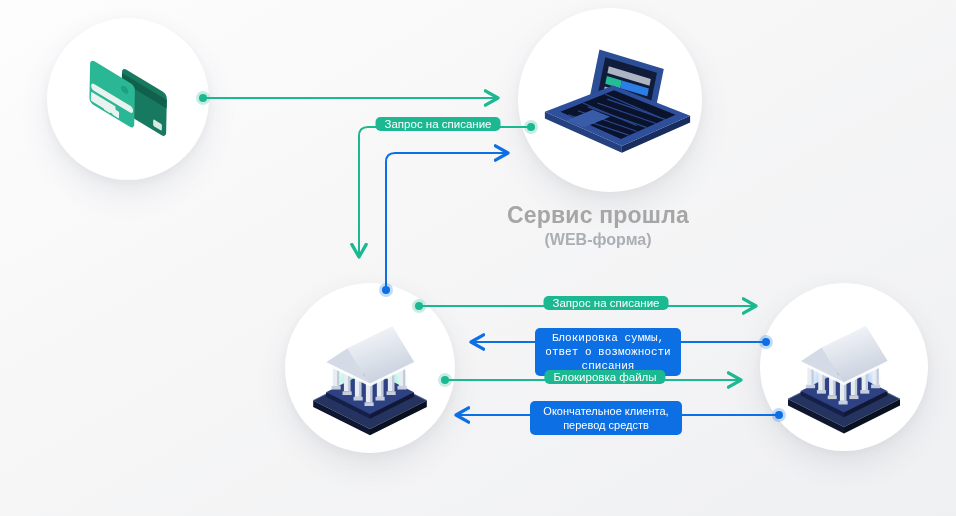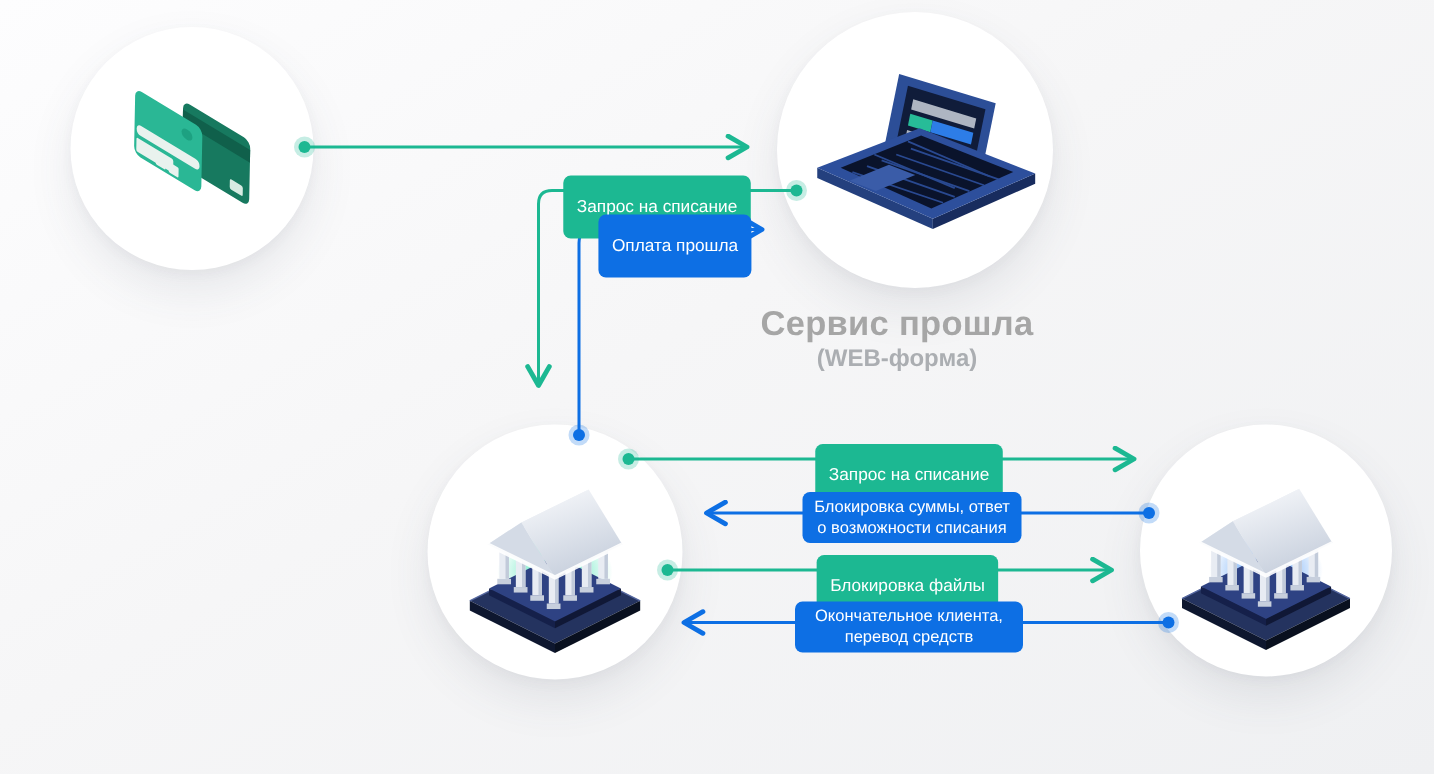--- a/index.html
+++ b/index.html
@@ -24,21 +24,21 @@
   .wire.blue,  .head-blue {stroke:var(--blue);}
   .dot-core.green{fill:var(--green);}
   .dot-core.blue{fill:var(--blue);}
   .dot-halo.green{fill:var(--green);opacity:.25;}
   .dot-halo.blue{fill:var(--blue);opacity:.25;}
   .pill{
     position:absolute;z-index:3;
     transform:translateX(-50%);
     color:#fff;
     font-size:11.5px;line-height:14px;
-    padding:14px 9px;border-radius:5px;
+    padding:0 9px;border-radius:5px;
     white-space:nowrap;text-align:center;
   }
   .pill.wrap{white-space:normal;font-size:11px;padding:3px 6px;}
   .pill.green{background:var(--green);}
   .pill.blue{background:var(--blue);}
   .node-label{
     position:absolute;z-index:1;
     transform:translateX(-50%);
     color:var(--node_label);
     font-size:23px;font-weight:700;
@@ -280,22 +280,21 @@
       <circle class="dot-halo blue" cx="766" cy="342" r="7"></circle>
         <circle class="dot-core blue" cx="766" cy="342" r="4"></circle>
       <circle class="dot-halo green" cx="445" cy="380" r="7"></circle>
         <circle class="dot-core green" cx="445" cy="380" r="4"></circle>
       <circle class="dot-halo blue" cx="779" cy="415" r="7"></circle>
         <circle class="dot-core blue" cx="779" cy="415" r="4"></circle>
     </g>
   </svg>
 
   <div class="pill green" style="left:438px;top:117px;">Запрос на списание</div>
-  <div class="pill blue" style="left:450px;top:143px;">Оплата прошла</div>
   <div class="pill green" style="left:606px;top:296px;">Запрос на списание</div>
-  <div class="pill blue wrap" style="left:608px;top:328px;width:134px;">Блокировка суммы, ответ о возможности списания</div>
+  <div class="pill blue wrap" style="left:608px;top:328px;width:134px;font-family:Liberation Mono, monospace;">Блокировка суммы, ответ о возможности списания</div>
   <div class="pill green" style="left:605px;top:370px;">Блокировка файлы</div>
   <div class="pill blue wrap" style="left:606px;top:401px;width:140px;">Окончательное клиента, перевод средств</div>
 
   <div class="node-label" style="left:598px;top:202px;">Сервис прошла</div>
   <div class="node-sublabel" style="left:598px;top:231px;text-align:right;">(WEB-форма)</div>
 
 </div>
 
 </body></html>

